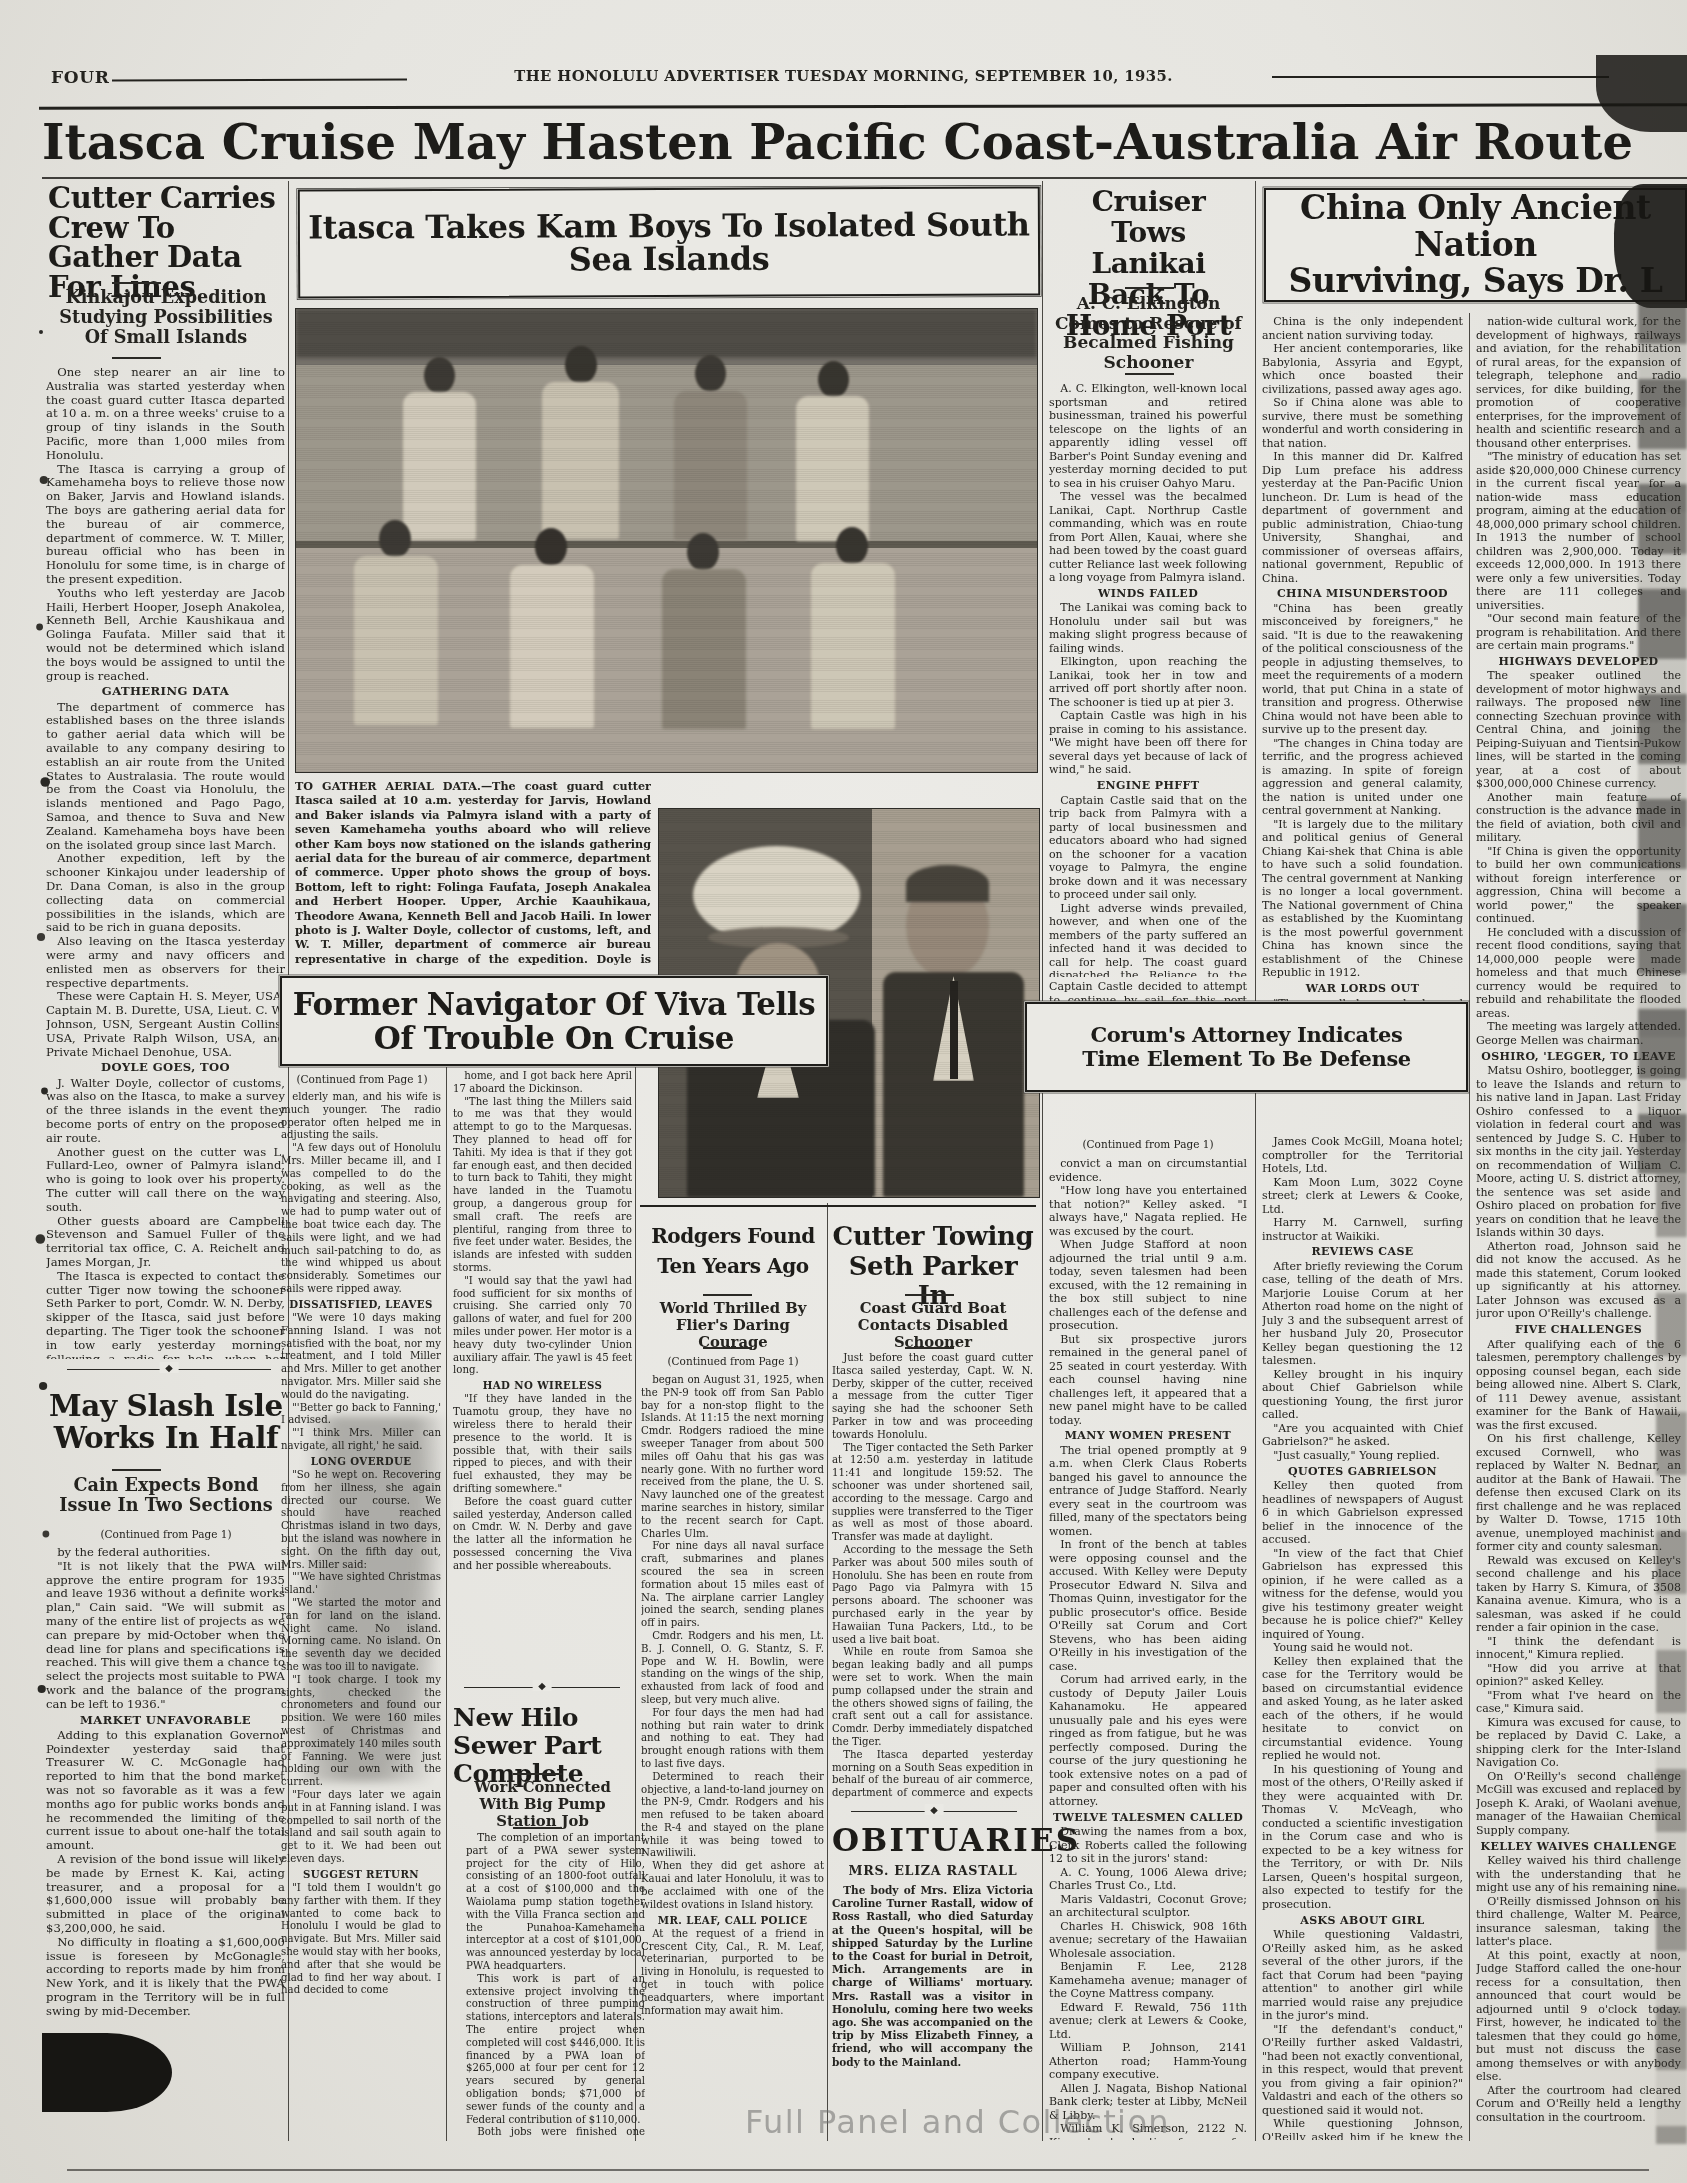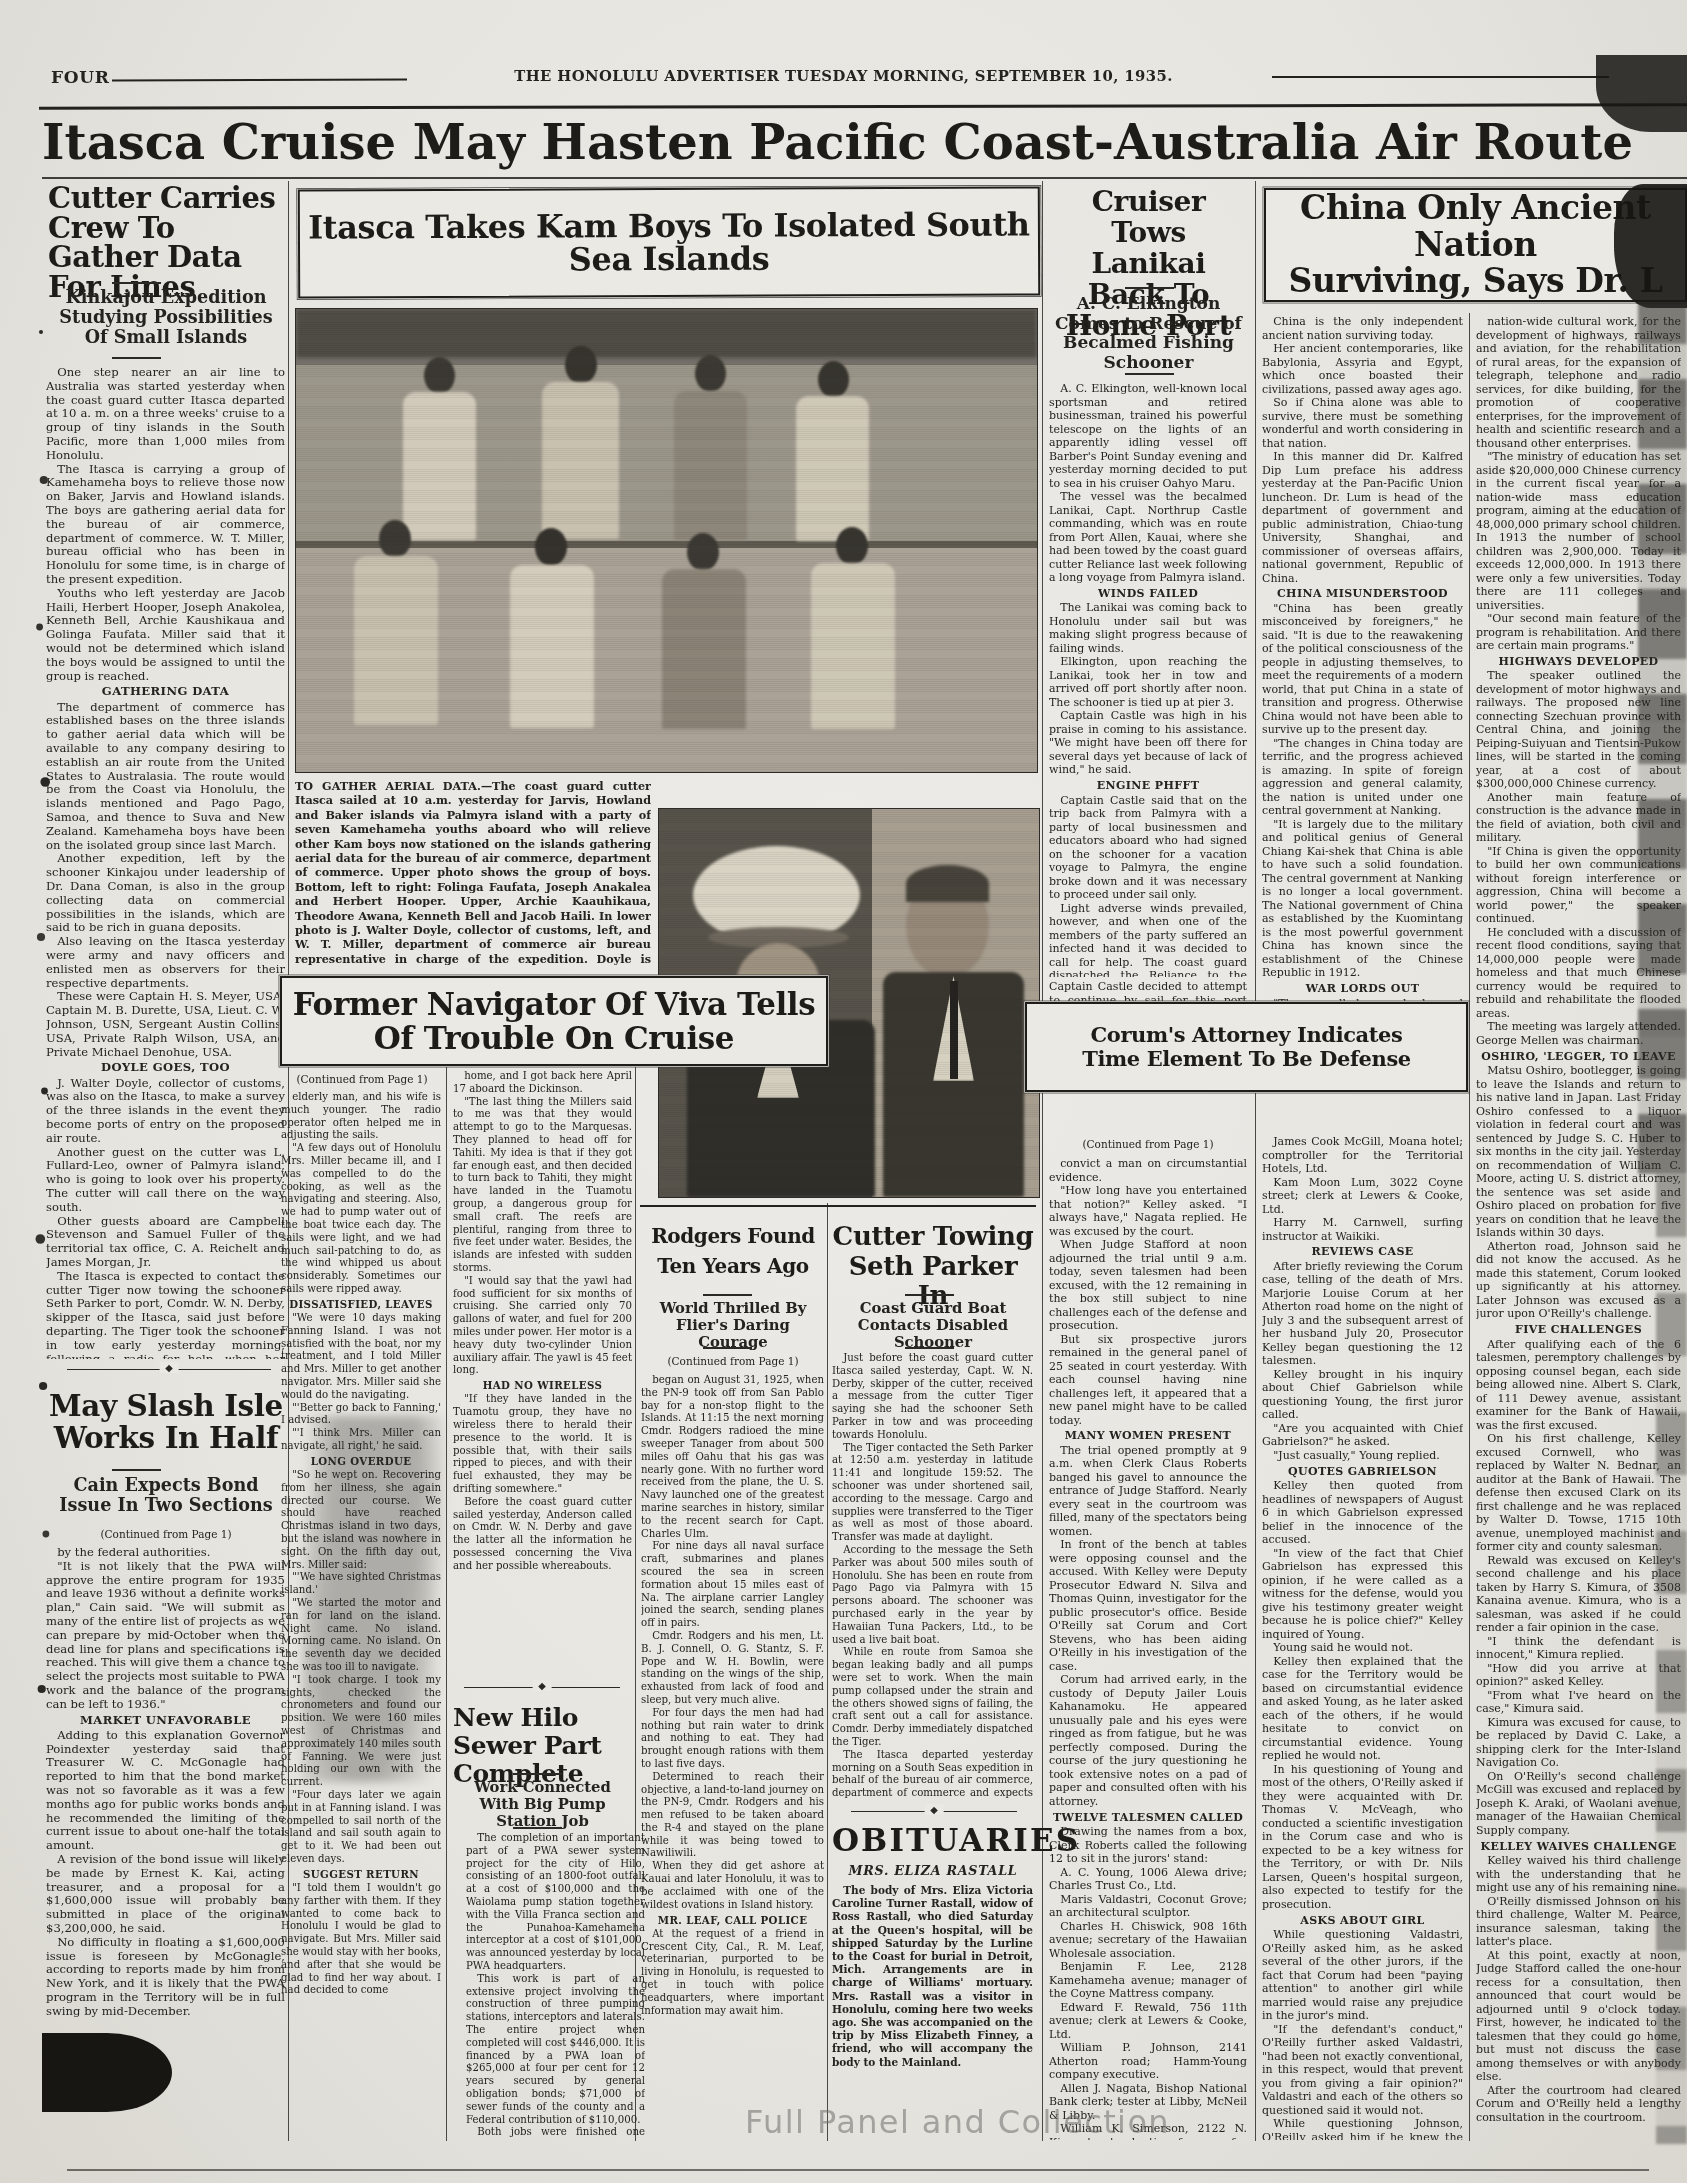--- a/index.html
+++ b/index.html
@@ -202,21 +202,21 @@
   <div class="col" style="left:832px;top:1352px;width:201px;height:447px;font-size:10.2px;line-height:12.8px;">
       <p>Just before the coast guard cutter Itasca sailed yesterday, Capt. W. N. Derby, skipper of the cutter, received a message from the cutter Tiger saying she had the schooner Seth Parker in tow and was proceeding towards Honolulu.</p>
       <p>The Tiger contacted the Seth Parker at 12:50 a.m. yesterday in latitude 11:41 and longitude 159:52. The schooner was under shortened sail, according to the message. Cargo and supplies were transferred to the Tiger as well as most of those aboard. Transfer was made at daylight.</p>
       <p>According to the message the Seth Parker was about 500 miles south of Honolulu. She has been en route from Pago Pago via Palmyra with 15 persons aboard. The schooner was purchased early in the year by Hawaiian Tuna Packers, Ltd., to be used a live bait boat.</p>
       <p>While en route from Samoa she began leaking badly and all pumps were set to work. When the main pump collapsed under the strain and the others showed signs of failing, the craft sent out a call for assistance. Comdr. Derby immediately dispatched the Tiger.</p>
       <p>The Itasca departed yesterday morning on a South Seas expedition in behalf of the bureau of air commerce, department of commerce and expects to contact the Tiger and Seth Parker tomorrow or Thursday.</p>
     </div>
 
   <div class="orn" style="left:851px;top:1811px;width:166px;"></div>
   <div class="abs hl" style="left:832px;top:1825px;width:202px;font-size:31px;letter-spacing:2.1px;text-align:center;">OBITUARIES</div>
-  <div class="abs deck" style="left:832px;top:1864px;width:202px;font-size:12.7px;letter-spacing:0.7px;font-style:italic;">MRS. ELIZA RASTALL</div>
+  <div class="abs deck" style="left:832px;top:1864px;width:202px;font-size:12.7px;letter-spacing:0.7px;">MRS. ELIZA RASTALL</div>
   <div class="col" style="left:832px;top:1884px;width:201px;height:256px;font-size:10.5px;line-height:13.2px;font-weight:bold;">
       <p>The body of Mrs. Eliza Victoria Caroline Turner Rastall, widow of Ross Rastall, who died Saturday at the Queen's hospital, will be shipped Saturday by the Lurline to the Coast for burial in Detroit, Mich. Arrangements are in charge of Williams' mortuary. Mrs. Rastall was a visitor in Honolulu, coming here two weeks ago. She was accompanied on the trip by Miss Elizabeth Finney, a friend, who will accompany the body to the Mainland.</p>
     </div>
 
   <div class="abs hl" style="left:1050px;top:186px;width:197px;font-size:28px;line-height:31px;text-align:center;">Cruiser Tows Lanikai Back To Home Port</div>
   <div class="sep abs" style="left:1125px;top:281px;"></div>
   <div class="abs deck" style="left:1050px;top:294px;width:197px;font-size:17px;">A. C. Elkington Comes to Rescue of Becalmed Fishing Schooner</div>
   <div class="sep abs" style="left:1125px;top:367px;"></div>
   <div class="col" style="left:1049px;top:382px;width:198px;height:595px;font-size:11px;line-height:13.5px;">
       <p>A. C. Elkington, well-known local sportsman and retired businessman, trained his powerful telescope on the lights of an apparently idling vessel off Barber's Point Sunday evening and yesterday morning decided to put to sea in his cruiser Oahyo Maru.</p>

